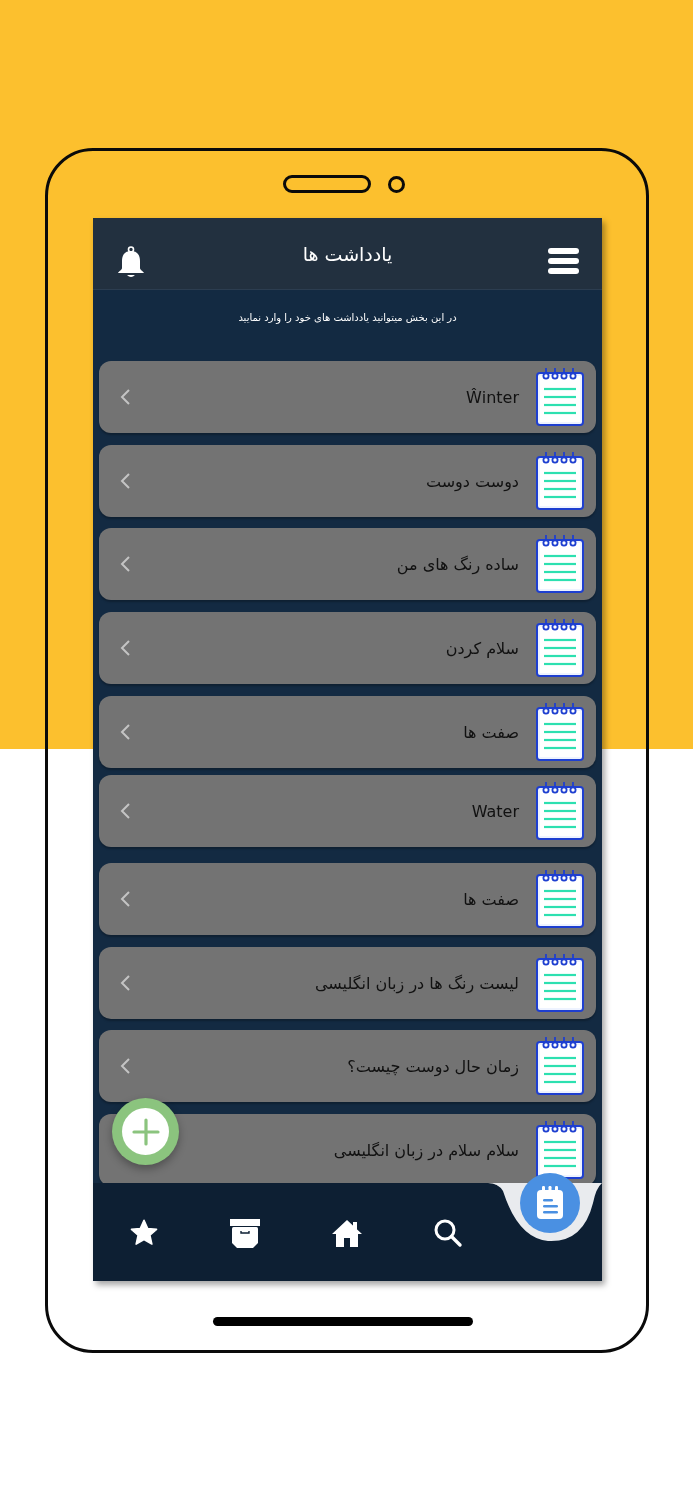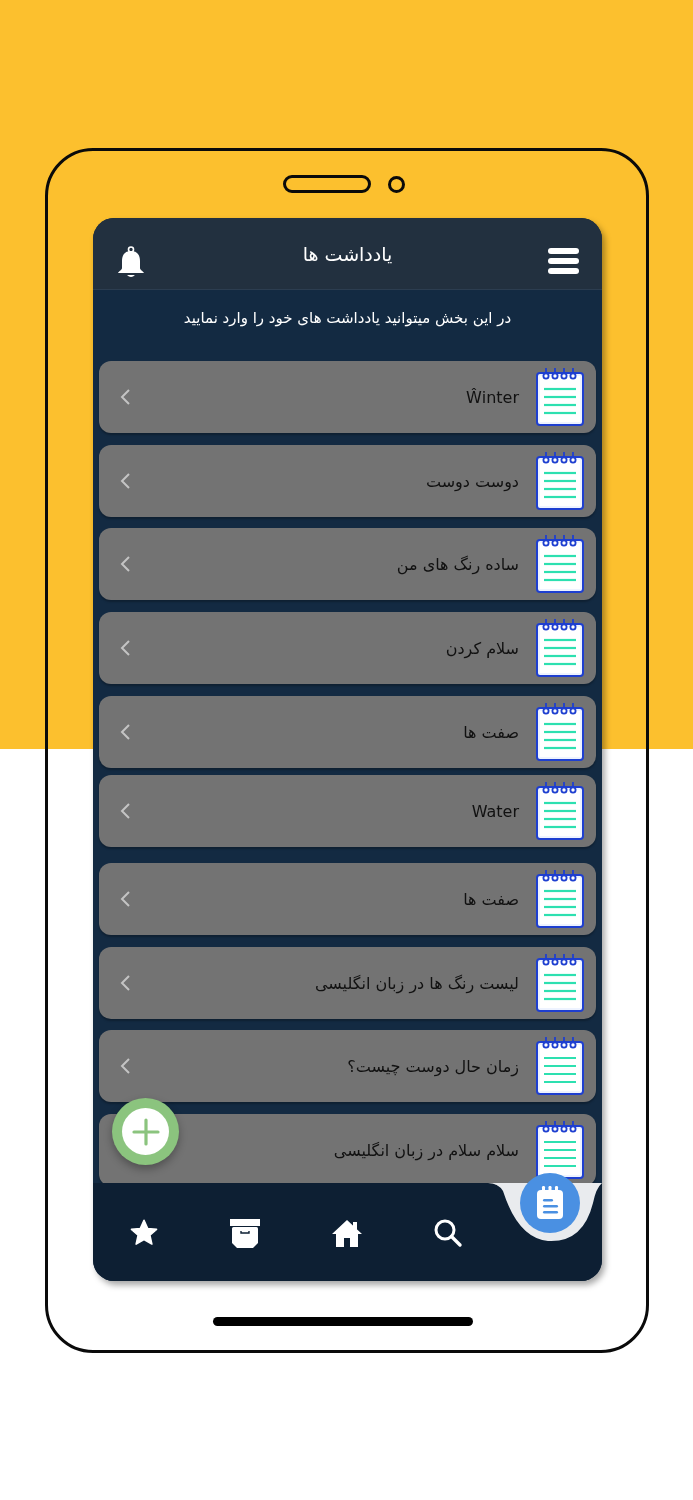--- a/index.html
+++ b/index.html
@@ -27,21 +27,20 @@
     }
     .home-indicator {
       position: absolute; left: 213px; top: 1317px; width: 260px; height: 9px;
       background: #000; border-radius: 5px;
     }
     .screen {
       position: absolute; left: 93px; top: 218px; width: 509px; height: 1063px;
       background: #132a42;
       box-shadow: 3px 4px 6px rgba(0,0,0,0.35);
       overflow: hidden;
-      border-radius: 21px;
     }
     .app-header {
       position: absolute; left: 0; top: 0; width: 509px; height: 72px;
       background: #22303f;
       border-bottom: 1px solid #2c3d50;
       display: flex; align-items: center; justify-content: center;
     }
     .app-title {
       color: #ffffff; font-size: 19px; direction: rtl;
     }
@@ -52,21 +51,21 @@
     }
     .menu-btn span {
       display: block; width: 31px; height: 6px; background: #fff; border-radius: 3px;
     }
     .bell-btn {
       position: absolute; left: 23px; top: 28px; width: 30px; height: 34px; cursor: pointer;
     }
     .subtitle {
       position: absolute; left: 0; top: 72px; width: 509px; height: 55px;
       display: flex; align-items: center; justify-content: center;
-      color: #ffffff; font-size: 15px; direction: rtl; text-align: right;
+      color: #ffffff; font-size: 10px; direction: rtl; text-align: right;
     }
     .note-list {
       position: absolute; left: 6px; top: 143px; width: 497px;
     }
     .note-card {
       position: absolute; left: 0; width: 497px; height: 72px;
       background: #737373; border-radius: 12px;
       box-shadow: 0 2px 2px rgba(0,0,0,0.25);
       cursor: pointer;
     }

